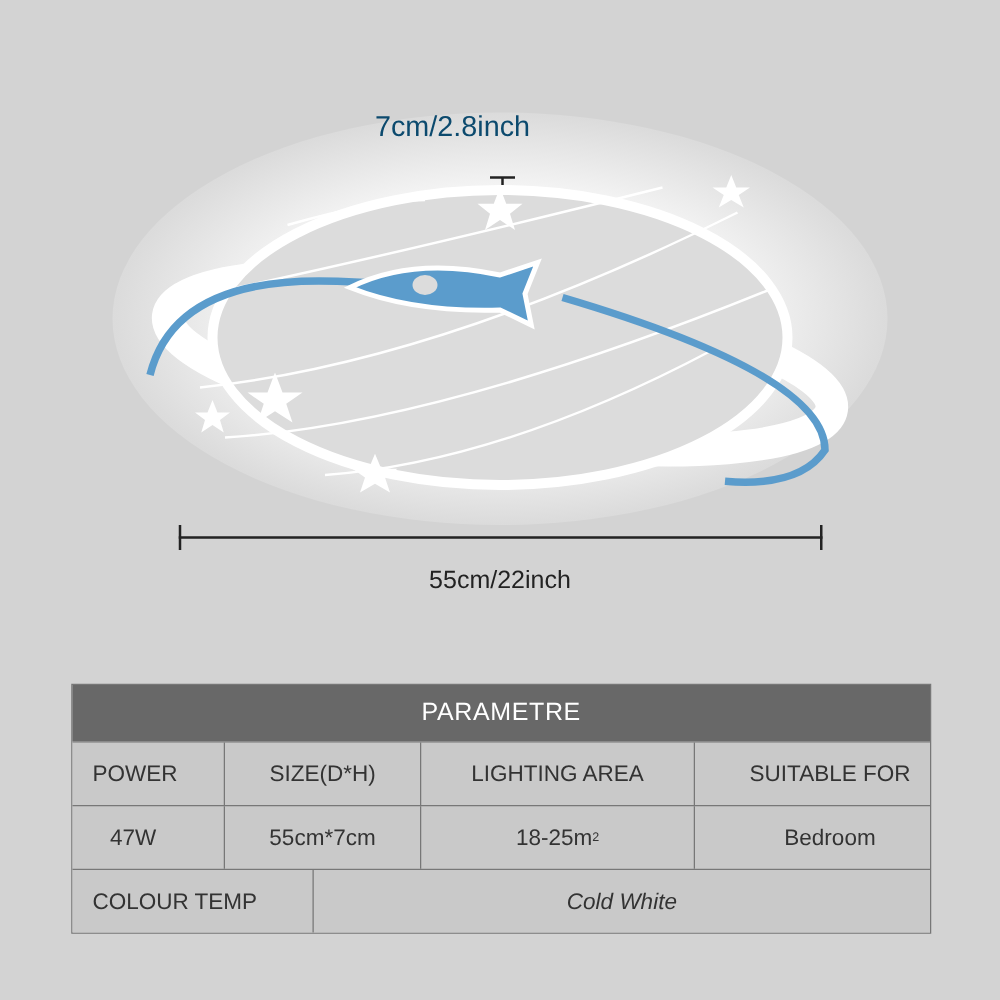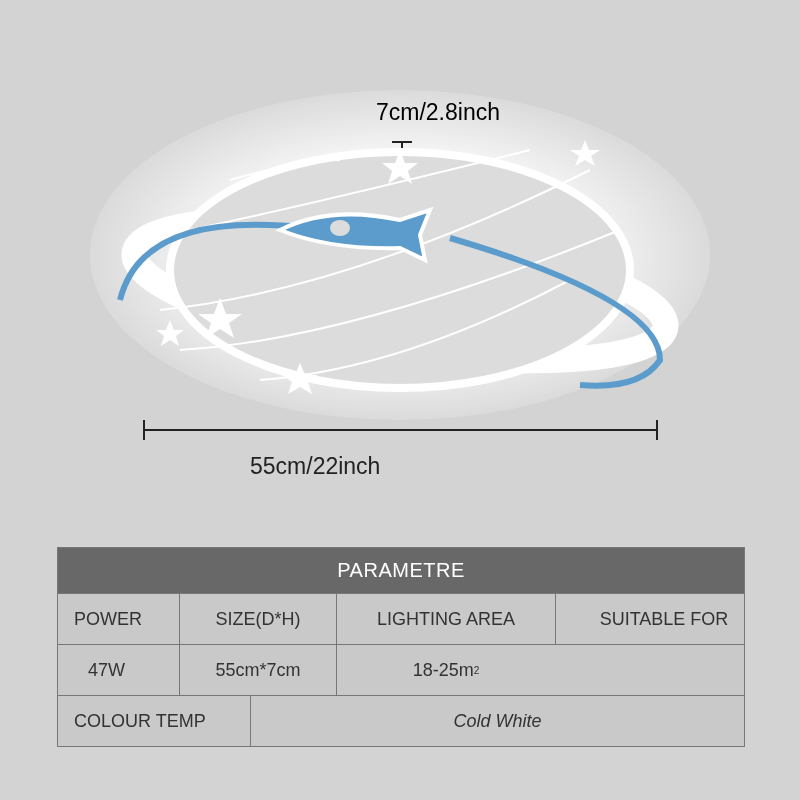--- a/index.html
+++ b/index.html
@@ -1,20 +1,20 @@
 <!DOCTYPE html>
 <html><head>
 <meta charset="utf-8">
 <style>
   html,body{margin:0;padding:0;}
   body{width:800px;height:800px;background:#d3d3d3;position:relative;overflow:hidden;font-family:"Liberation Sans",sans-serif;}
   .glow{position:absolute;left:90px;top:90px;width:620px;height:330px;border-radius:50%;
     background:radial-gradient(ellipse at center,#ffffff 0%,#f4f4f4 45%,rgba(225,225,225,0.6) 70%,rgba(211,211,211,0) 100%);}
-  .dim-top{position:absolute;left:300px;top:99px;width:200px;text-align:right;font-size:23px;color:#000000;}
-  .dim-bottom{position:absolute;left:250px;top:453px;width:300px;text-align:left;font-size:23px;color:#222;}
+  .dim-top{position:absolute;left:300px;top:88px;width:200px;text-align:left;font-size:23px;color:#0c4a6e;}
+  .dim-bottom{position:absolute;left:250px;top:453px;width:300px;text-align:center;font-size:20px;color:#222;}
   .lamp{position:absolute;left:100px;top:130px;}
   .rule{position:absolute;left:143px;top:429px;width:515px;height:2px;background:#222;}
   .rule:before,.rule:after{content:"";position:absolute;top:-9px;width:2px;height:20px;background:#222;}
   .rule:before{left:0}.rule:after{right:0}
   .table{position:absolute;left:57px;top:547px;width:686px;border:1px solid #777;}
   .thead{height:45px;background:#686868;color:#fff;font-size:20px;display:flex;align-items:center;justify-content:center;letter-spacing:0.5px;}
   .row{display:flex;height:50px;border-top:1px solid #777;background:#c9c9c9;}
   .cell{display:flex;align-items:center;font-size:18px;color:#333;border-left:1px solid #777;box-sizing:border-box;}
   .cell:first-child{border-left:none;}
   .c1{width:121px;padding-left:16px;}
@@ -81,18 +81,19 @@
     <div class="cell c3">LIGHTING  AREA</div>
     <div class="cell c4">SUITABLE  FOR</div>
   </div>
   <div class="row r2">
     <div class="cell c1">47W</div>
     <div class="cell c2">55cm*7cm</div>
     <div class="cell c3">
         <span>18-25m</span>
         <sup>2</sup>
       </div>
+    <div class="cell c4">Bedroom</div>
   </div>
   <div class="row r3">
     <div class="cell c5">COLOUR  TEMP</div>
     <div class="cell c6">Cold  White</div>
   </div>
 </div>
 
 </body></html>

